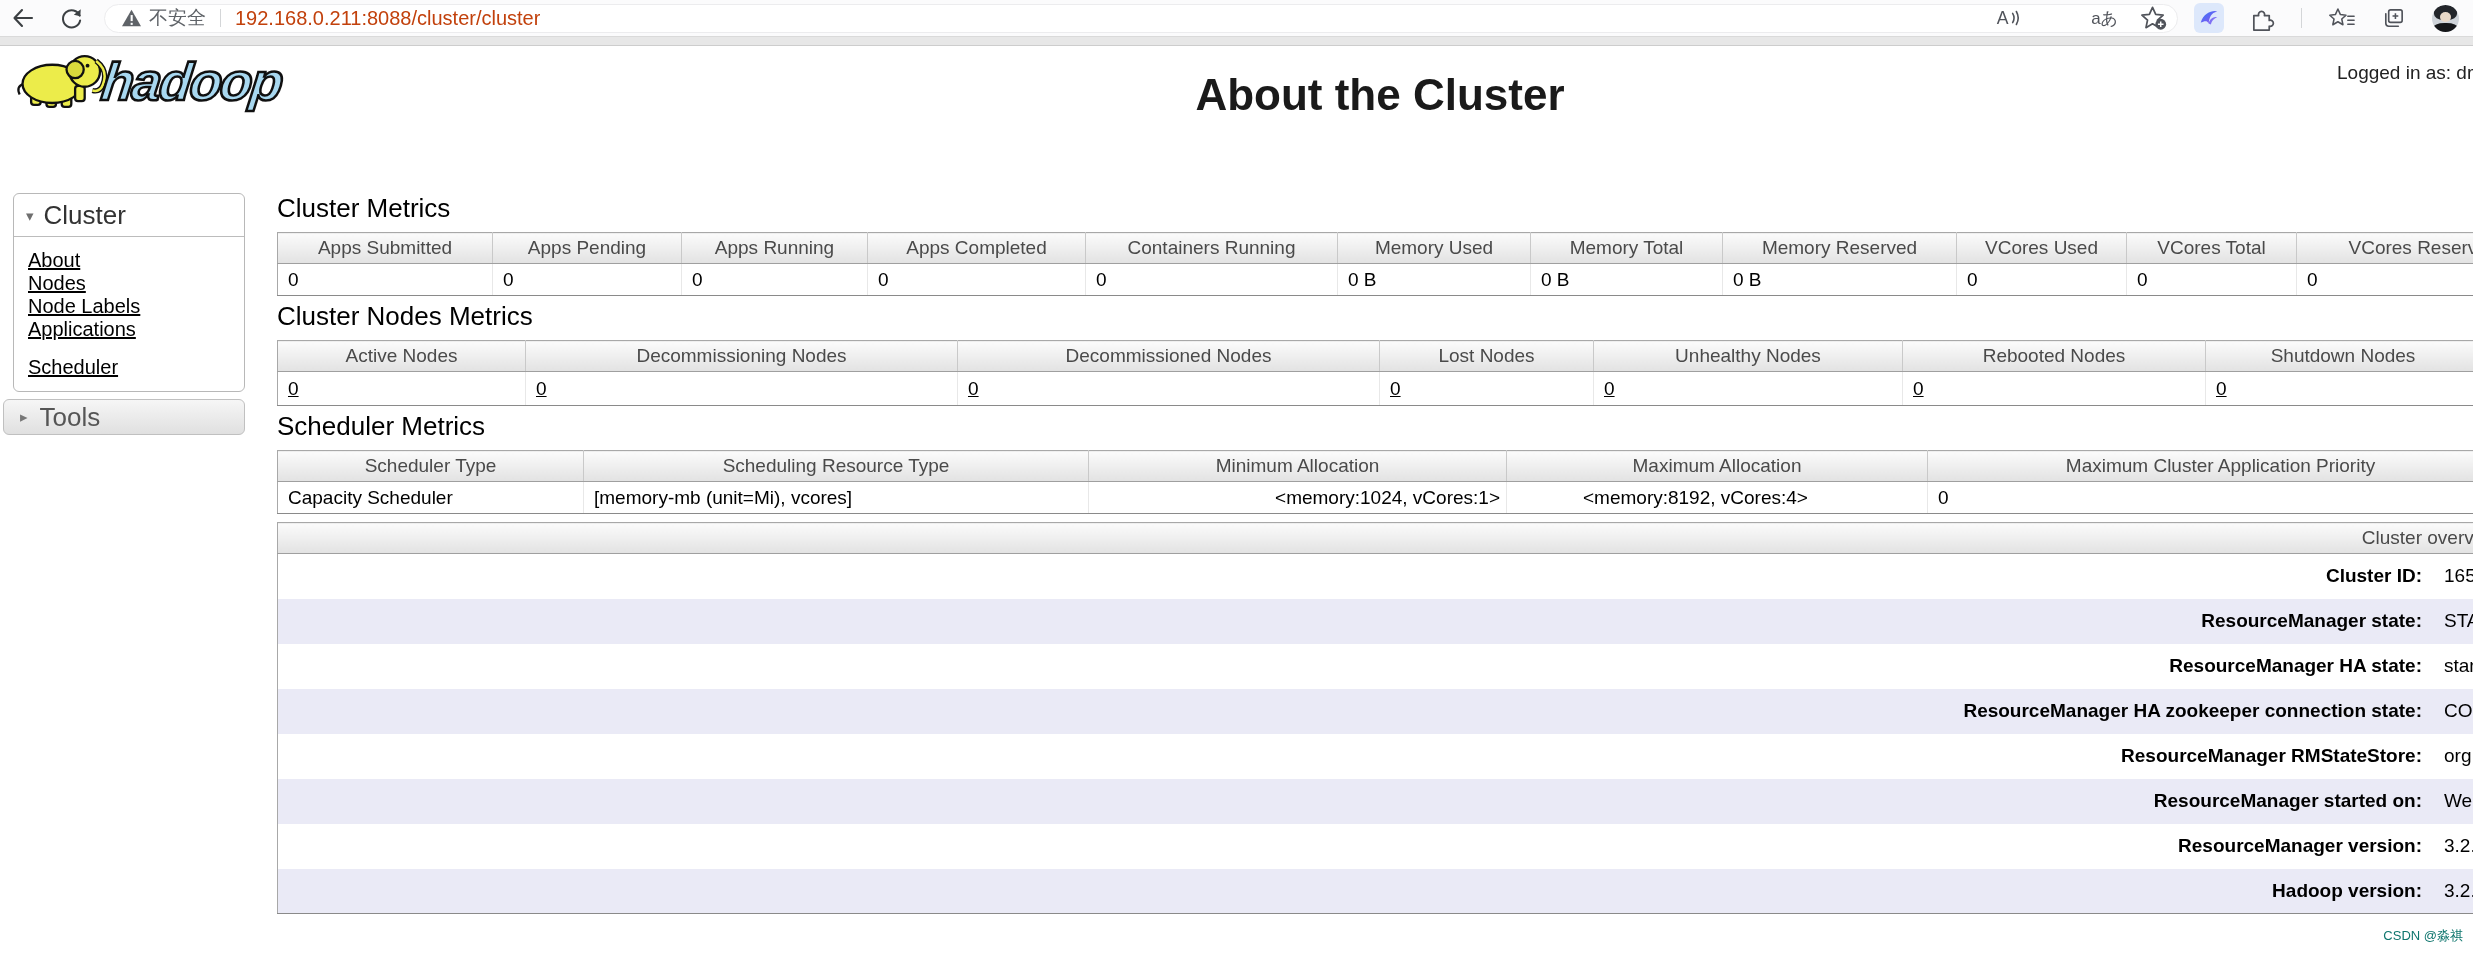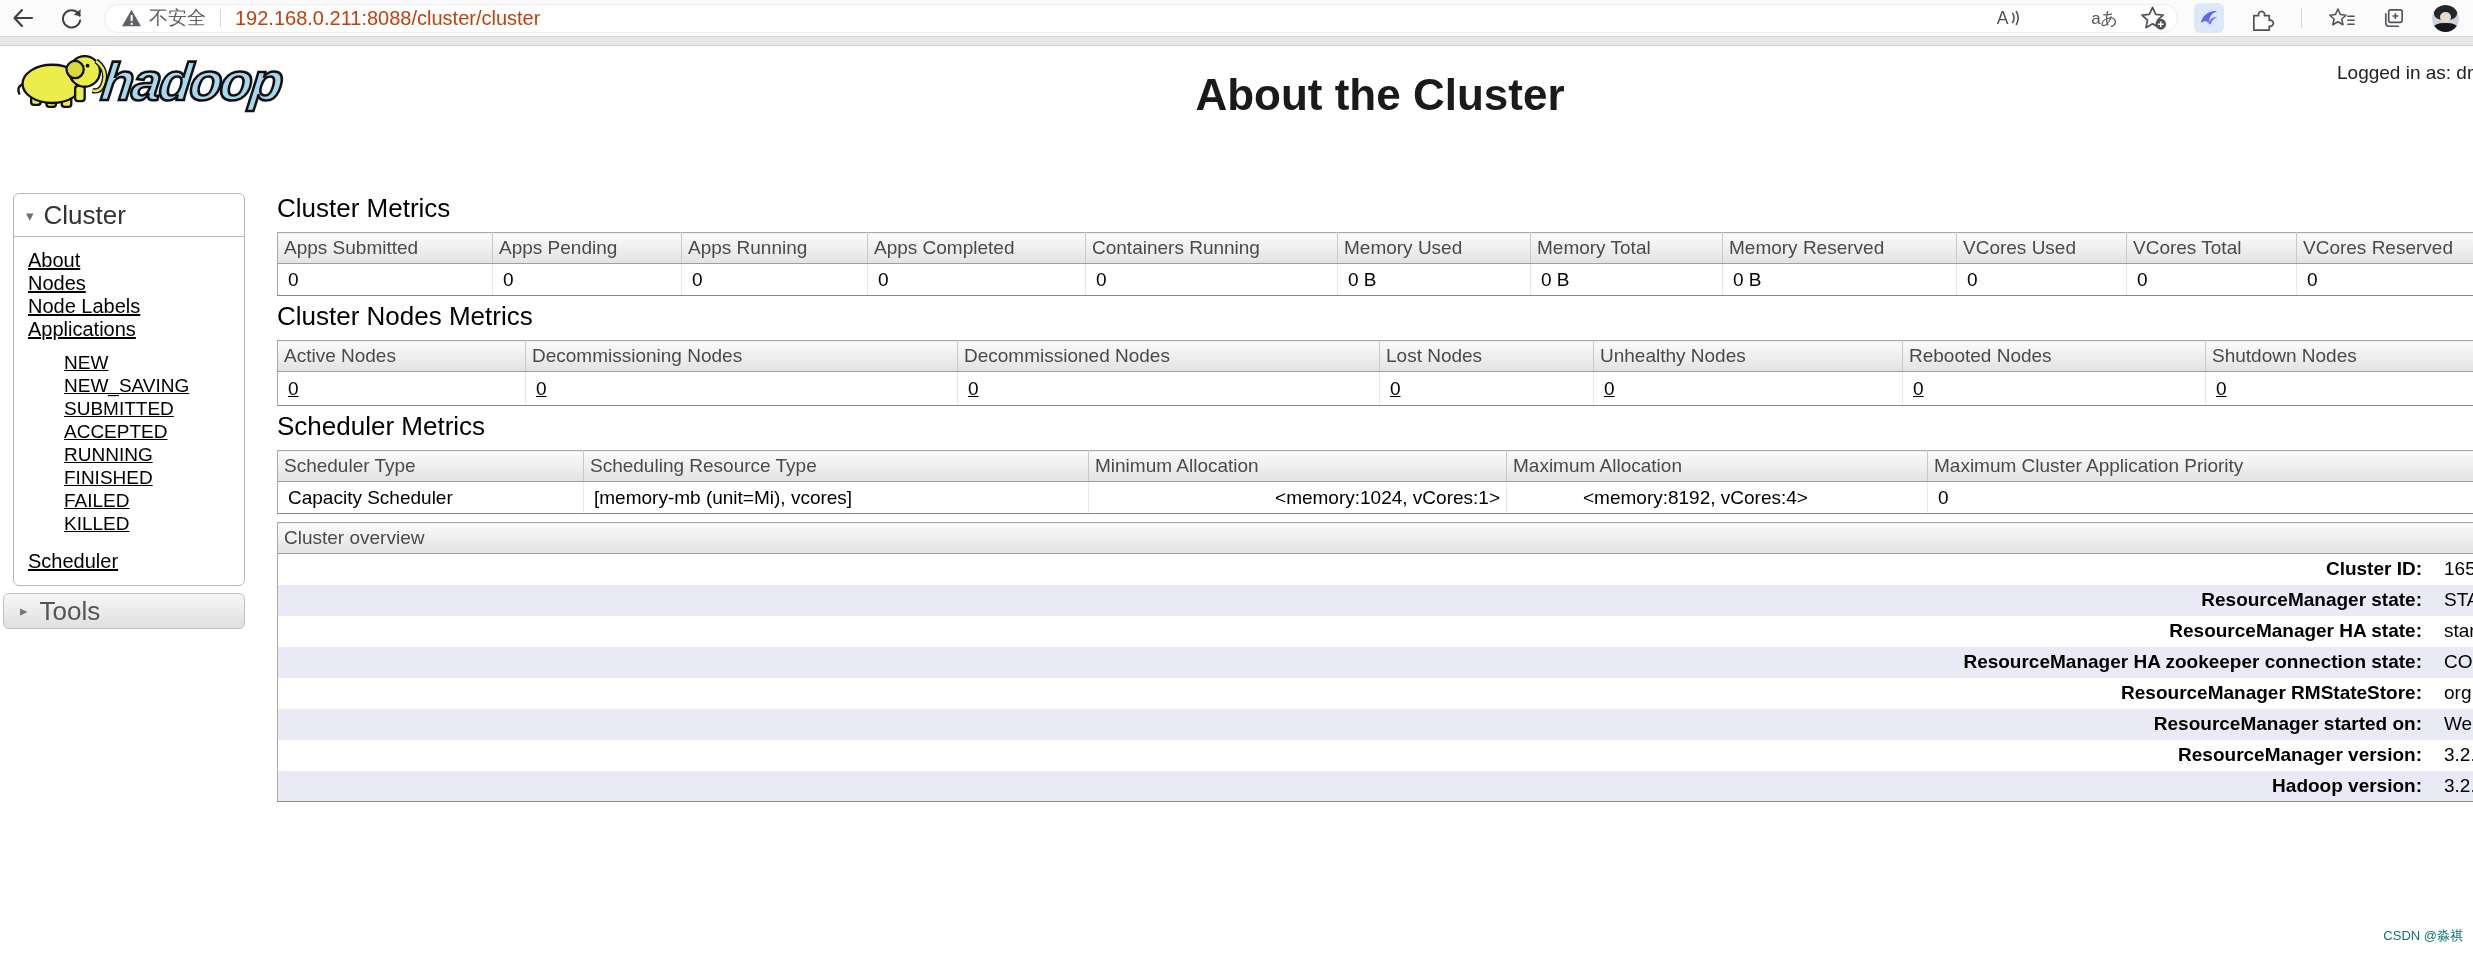--- a/index.html
+++ b/index.html
@@ -72,38 +72,38 @@
   .tools-bar .arrow { color:#777; font-size:15px; }
   .tools-bar .txt { font-size:26px; color:#555; }
 
   
   .main { position:absolute; top:193px; left:277px; width:4400px; }
   h2 { font-size:26px; font-weight:400; line-height:30px; color:#000; margin:0 0 9px 0; }
   h2.mt { margin-top:5px; }
 
   table { border-collapse:collapse; table-layout:fixed; background:#fff; border:1px solid #a8a8a8; }
   th {
-    height:31px; font-size:19px; font-weight:400; color:#4a4a4a; text-align:left;
+    height:31px; font-size:19px; font-weight:400; color:#4a4a4a; text-align:center;
     background:linear-gradient(#fbfbfb,#e2e2e2);
     border-bottom:1px solid #9f9f9f; border-right:1px solid #c9c9c9;
     overflow:hidden; white-space:nowrap; padding:0 6px;
   }
   th:last-child { border-right:none; }
   td {
     height:32px; font-size:19px; text-align:left; padding:0 6px 0 10px;
     border-right:1px solid #e8e8e8; white-space:nowrap; overflow:visible;
   }
   td:last-child { border-right:none; }
   tr.val td { border-bottom:1px solid #8a8a8a; }
   table.nodes td { height:34px; }
   td a { color:#000; text-decoration:underline; }
 
   table.overview { margin-top:8px; width:4310px; }
   table.overview th { border-right:none; }
-  table.overview td { height:31px; border:none; }
+  table.overview td { height:45px; border:none; }
   table.overview tr.alt td { background:#eaeaf6; }
   table.overview td.lbl { text-align:right; font-weight:700; padding-right:10px; width:585px; }
   table.overview td.v { padding-left:12px; }
   table.overview { border:1px solid #a8a8a8; border-bottom:1px solid #8a8a8a; }
 
   .watermark { position:absolute; right:10px; bottom:11px; font-size:13px; color:#0f766e; }
 </style>
 </head>
 <body>
 
@@ -207,30 +207,20 @@
   <div class="nav-box">
     <div class="nav-head">
       <span class="arrow">▾</span>
       <span class="txt">Cluster</span>
     </div>
     <div class="nav-body">
       <div class="nav-link"><a href="#">About</a></div>
       <div class="nav-link"><a href="#">Nodes</a></div>
       <div class="nav-link"><a href="#">Node Labels</a></div>
       <div class="nav-link"><a href="#">Applications</a></div>
-      <div class="nav-sub">
-        <div class="nav-link"><a href="#">NEW</a></div>
-        <div class="nav-link"><a href="#">NEW_SAVING</a></div>
-        <div class="nav-link"><a href="#">SUBMITTED</a></div>
-        <div class="nav-link"><a href="#">ACCEPTED</a></div>
-        <div class="nav-link"><a href="#">RUNNING</a></div>
-        <div class="nav-link"><a href="#">FINISHED</a></div>
-        <div class="nav-link"><a href="#">FAILED</a></div>
-        <div class="nav-link"><a href="#">KILLED</a></div>
-      </div>
       <div class="nav-link nav-sched"><a href="#">Scheduler</a></div>
     </div>
   </div>
   <div class="tools-bar">
     <span class="arrow">▸</span>
     <span class="txt">Tools</span>
   </div>
 </div>
 
 <div class="main">

